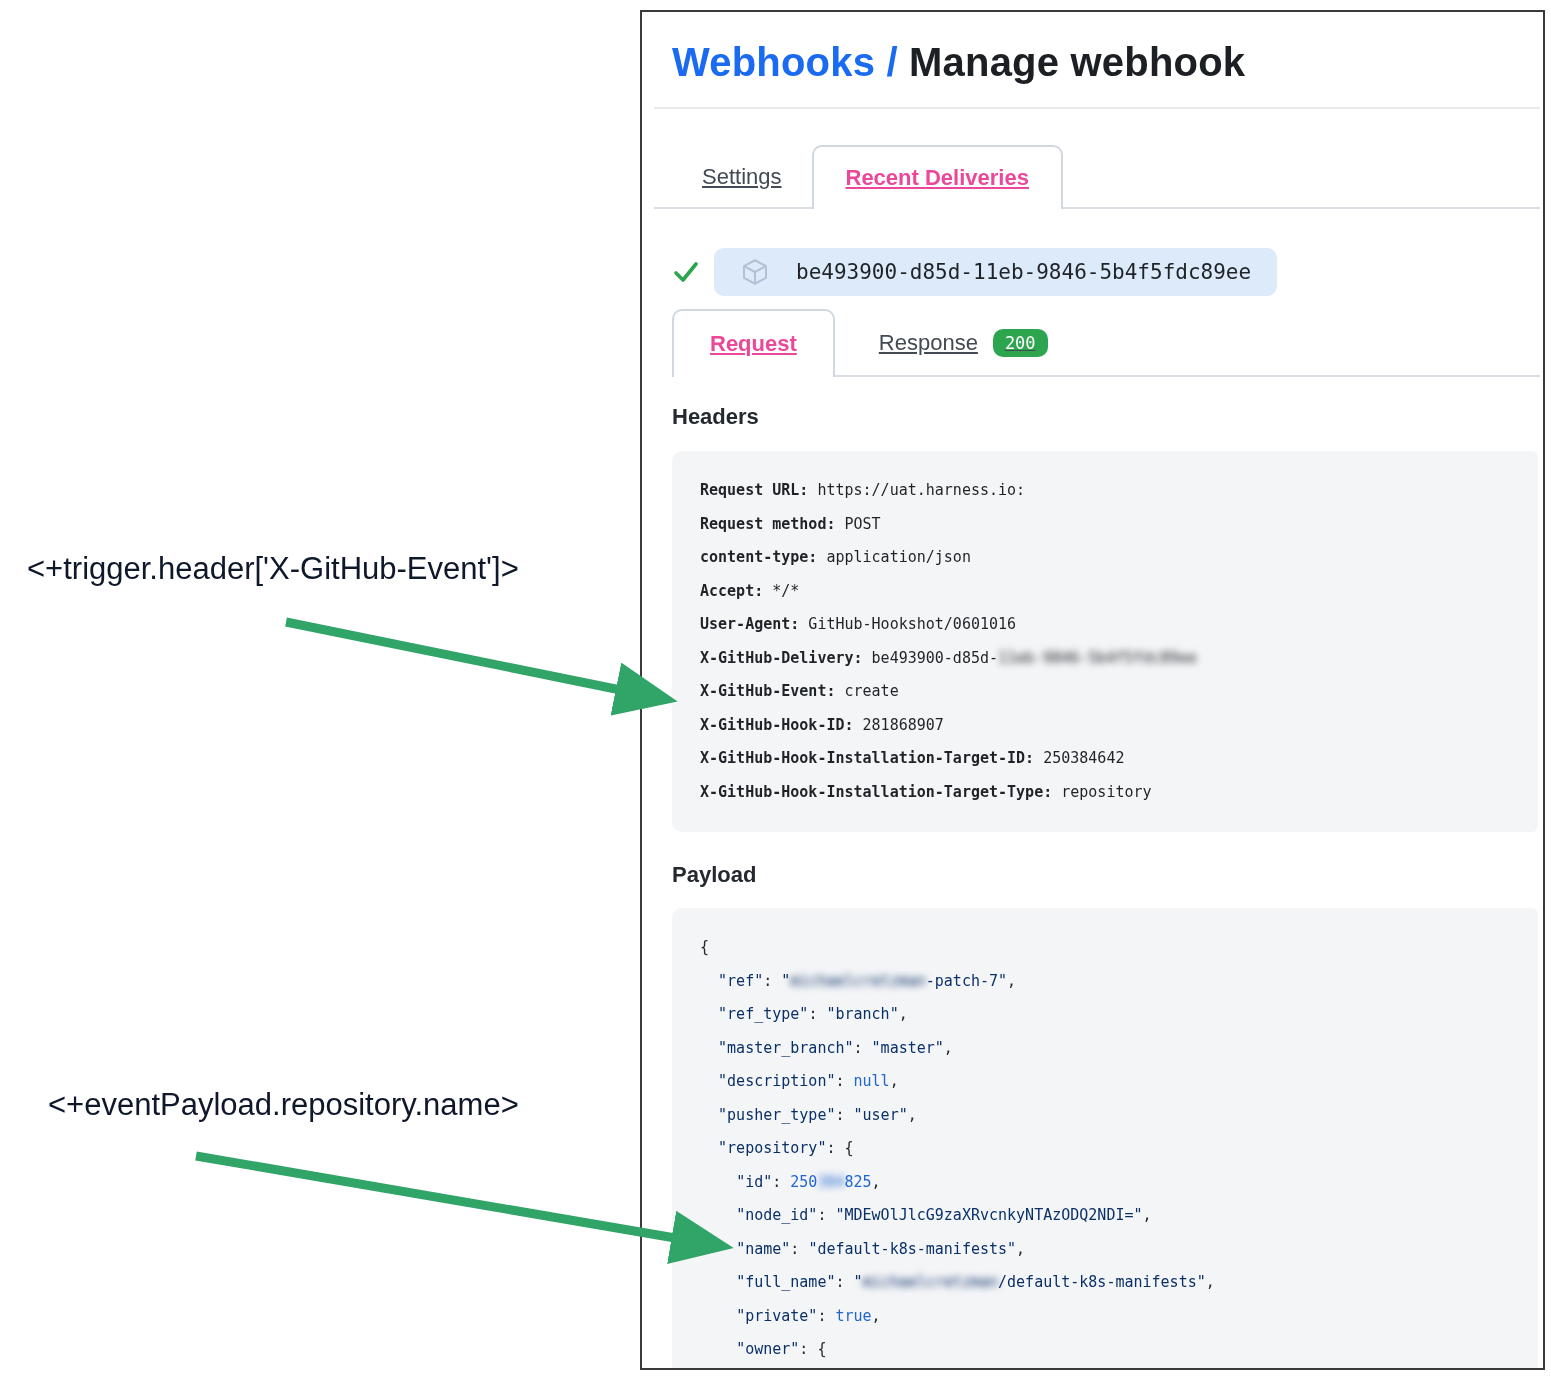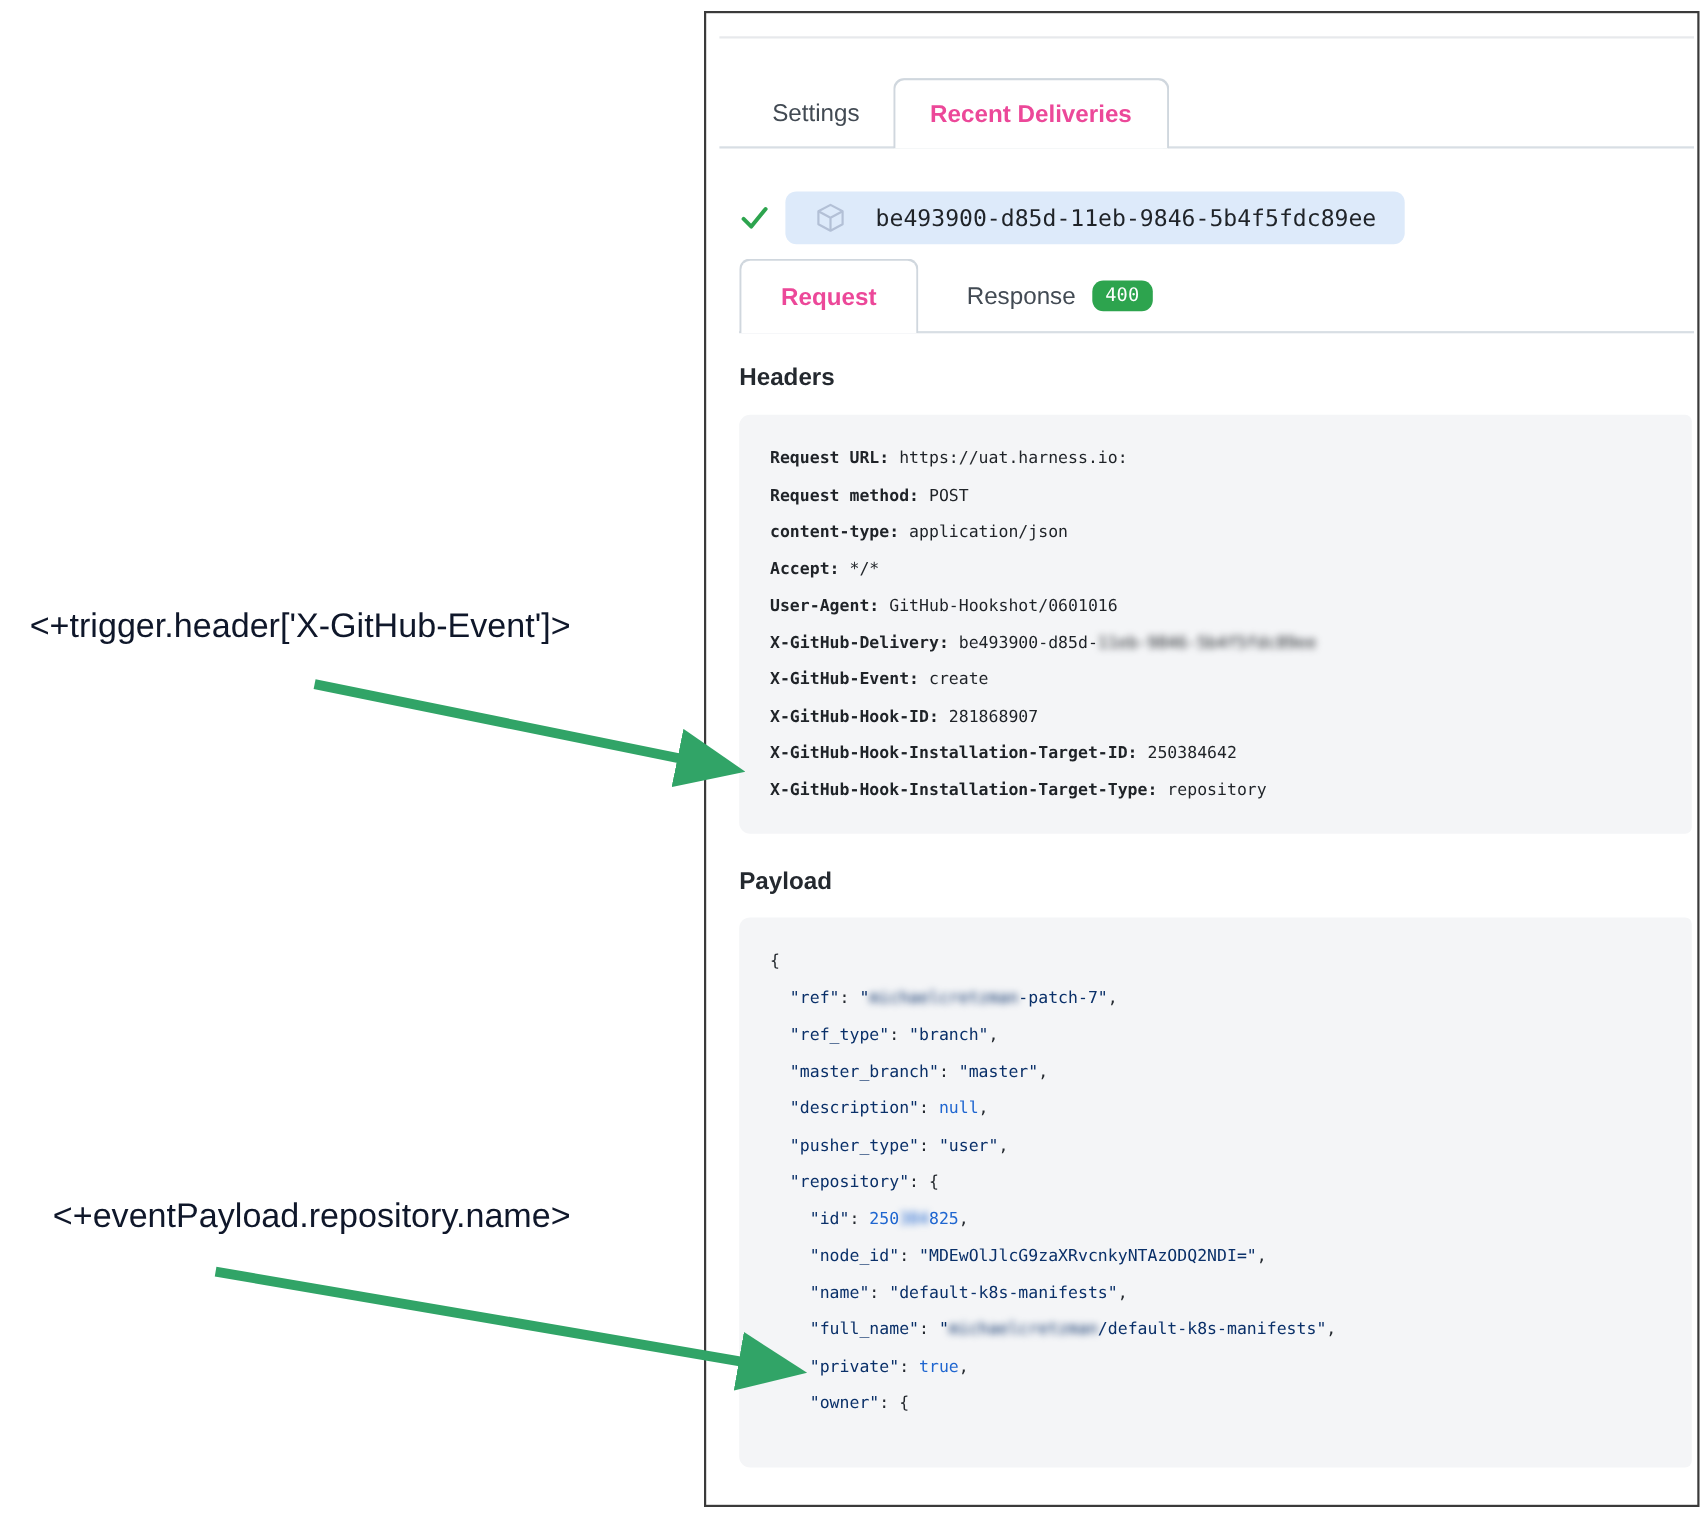--- a/index.html
+++ b/index.html
@@ -23,21 +23,21 @@
     letter-spacing: 0.2px; line-height: 48px; }
   .panel-title a { color: #1a6bf2; text-decoration: none; }
 
   .title-divider { margin: 21px 3px 0 12px; border-top: 2px solid #e7e9ec; }
 
   
   .tabs { position: relative; display: flex; align-items: stretch; }
   .tabs::after { content: ""; position: absolute; left: 0; right: 0; bottom: 0; height: 2px;
     background: #d8dee4; z-index: 0; }
   .tab { display: flex; align-items: center; font-size: 22px; color: #424a53; z-index: 1;
-    cursor: pointer; white-space: nowrap; }
+    cursor: pointer; white-space: nowrap; text-decoration: underline; }
   .tab.active { background: #ffffff; border: 2px solid #d0d7de; border-bottom: none;
     border-radius: 10px 10px 0 0; color: #ec4899; font-weight: 600; z-index: 2; }
 
   .tabs-main { margin: 36px 3px 0 12px; height: 64px; }
   .tabs-main .tab-plain { padding: 0 30px; margin-left: 18px; }
   .tabs-main .tab.active { padding: 0 32px; }
 
   .tabs-sub { margin: 21px 3px 0 30px; height: 68px; }
   .tabs-sub .tab.active { padding: 0 36px; text-align: center; }
   .tabs-sub .tab-plain { padding: 0 30px; margin-left: 14px; }
@@ -80,20 +80,21 @@
   </defs>
   <line x1="286" y1="622" x2="660" y2="698" stroke="#31a467" stroke-width="9" marker-end="url(#ah)"></line>
   <line x1="196" y1="1156" x2="716" y2="1245" stroke="#31a467" stroke-width="9" marker-end="url(#ah)"></line>
 </svg>
 
 <div class="annotation ann-1">&lt;+trigger.header['X-GitHub-Event']&gt;</div>
 <div class="annotation ann-2">&lt;+eventPayload.repository.name&gt;</div>
 
 <div class="panel">
 
+  <h1 class="panel-title"><a href="#">Webhooks /</a> <span>Manage webhook</span></h1>
 
   <div class="title-divider"></div>
 
   <div class="tabs tabs-main">
     <div class="tab tab-plain">Settings</div>
     <div class="tab active">Recent Deliveries</div>
   </div>
 
   <div class="delivery-row">
     <span class="check-wrap">
@@ -109,21 +110,21 @@
         </svg>
       </span>
       <span class="delivery-id">be493900-d85d-11eb-9846-5b4f5fdc89ee</span>
     </div>
   </div>
 
   <div class="tabs tabs-sub">
     <div class="tab active">Request</div>
     <div class="tab tab-plain">
         <span>Response</span>
-        <span class="badge">400</span>
+        <span class="badge">200</span>
       </div>
   </div>
 
   <div class="section-heading">Headers</div>
   <div class="codebox headers-box">
       <div class="code-line"><span class="hk">Request URL:</span><span class="hv"> https://uat.harness.io:</span></div>
       <div class="code-line"><span class="hk">Request method:</span><span class="hv"> POST</span></div>
       <div class="code-line"><span class="hk">content-type:</span><span class="hv"> application/json</span></div>
       <div class="code-line"><span class="hk">Accept:</span><span class="hv"> */*</span></div>
       <div class="code-line"><span class="hk">User-Agent:</span><span class="hv"> GitHub-Hookshot/0601016</span></div>

